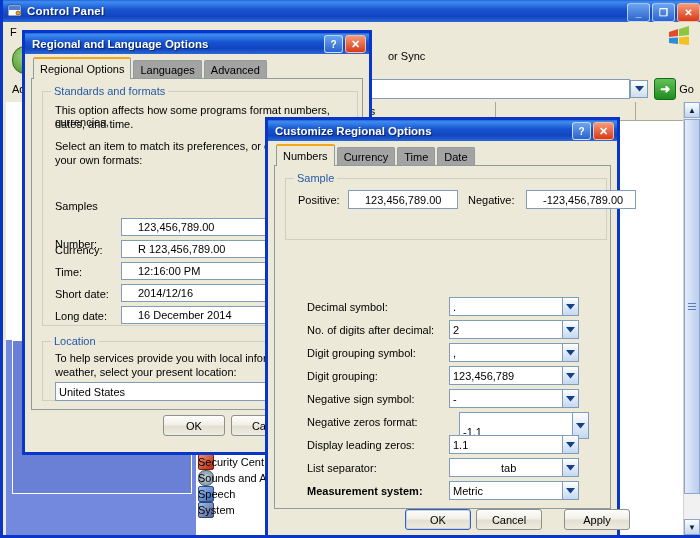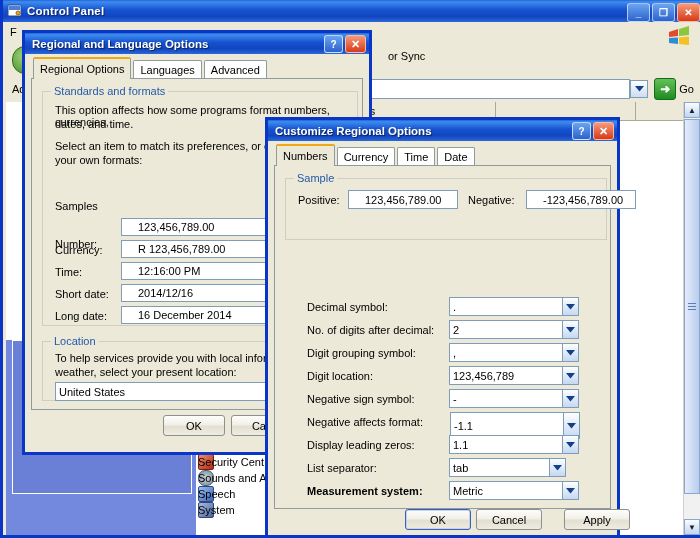--- a/index.html
+++ b/index.html
@@ -77,21 +77,21 @@
     text-shadow:1px 1px 1px rgba(0,0,0,.55);}
   .dlg-title .btns{position:absolute;right:3px;top:2px;display:flex;gap:2px;}
   .hbtn{width:17px;height:16px;border-radius:3px;border:1px solid rgba(255,255,255,.7);
     background:linear-gradient(180deg,#6ba4ef,#2b63cd);color:#fff;font-size:10px;font-weight:bold;
     display:flex;align-items:center;justify-content:center;}
   .xbtn{width:19px;height:16px;border-radius:3px;border:1px solid #ffb9a0;
     background:linear-gradient(180deg,#f59a7a,#d63a17);color:#fff;font-size:11px;font-weight:bold;
     display:flex;align-items:center;justify-content:center;line-height:1;}
 
   .tabstrip{display:flex;align-items:flex-end;height:20px;padding-left:8px;margin-top:4px;position:relative;z-index:3;}
-  .tab{height:17px;background:#ffffff;border:1px solid #919b9c;border-bottom:none;
+  .tab{height:17px;background:#a3a3a3;border:1px solid #919b9c;border-bottom:none;
     display:flex;align-items:center;padding:0 6px;font-size:11px;color:#000;margin-right:2px;
     border-radius:2px 2px 0 0;}
   .tab.active{height:20px;background:#ece9d8;border-top:2px solid #f2a815;font-weight:normal;
     position:relative;z-index:4;margin-bottom:-1px;}
   .tabpage{border:1px solid #919b9c;background:#ece9d8;margin:0 6px 0 6px;position:relative;}
 
   .grp{border:1px solid #d0cec4;position:absolute;box-sizing:border-box;}
   .grp-legend{position:absolute;top:-7px;left:8px;background:#ece9d8;padding:0 3px;
     color:#2559a8;font-size:11px;}
   .lbl{font-size:11px;color:#000;position:absolute;}
@@ -321,62 +321,62 @@
       <span class="lbl" style="left:32px;top:181px;">Digit grouping symbol:</span>
       <div class="combo" style="left:174px;top:177px;width:130px;height:19px;">
         <span class="val">,</span>
         <span class="arw">
             <svg width="9" height="6" viewBox="0 0 9 6">
               <path d="M0 0 L4.5 5.5 L9 0 Z" fill="#12418a"></path>
             </svg>
           </span>
       </div>
 
-      <span class="lbl" style="left:32px;top:204px;">Digit location:</span>
+      <span class="lbl" style="left:32px;top:204px;">Digit grouping:</span>
       <div class="combo" style="left:174px;top:200px;width:130px;height:19px;">
         <span class="val">123,456,789</span>
         <span class="arw">
             <svg width="9" height="6" viewBox="0 0 9 6">
               <path d="M0 0 L4.5 5.5 L9 0 Z" fill="#12418a"></path>
             </svg>
           </span>
       </div>
 
       <span class="lbl" style="left:32px;top:227px;">Negative sign symbol:</span>
       <div class="combo" style="left:174px;top:223px;width:130px;height:19px;">
         <span class="val">-</span>
         <span class="arw">
             <svg width="9" height="6" viewBox="0 0 9 6">
               <path d="M0 0 L4.5 5.5 L9 0 Z" fill="#12418a"></path>
             </svg>
           </span>
       </div>
 
-      <span class="lbl" style="left:32px;top:250px;">Negative affects format:</span>
-      <div class="combo" style="left:175px;top:246px;width:130px;height:27px;">
+      <span class="lbl" style="left:32px;top:250px;">Negative zeros format:</span>
+      <div class="combo" style="left:184px;top:246px;width:130px;height:27px;align-items:flex-end;">
         <span class="val">-1.1</span>
         <span class="arw">
             <svg width="9" height="6" viewBox="0 0 9 6">
               <path d="M0 0 L4.5 5.5 L9 0 Z" fill="#12418a"></path>
             </svg>
           </span>
       </div>
 
       <span class="lbl" style="left:32px;top:273px;">Display leading zeros:</span>
       <div class="combo" style="left:174px;top:269px;width:130px;height:19px;">
         <span class="val">1.1</span>
         <span class="arw">
             <svg width="9" height="6" viewBox="0 0 9 6">
               <path d="M0 0 L4.5 5.5 L9 0 Z" fill="#12418a"></path>
             </svg>
           </span>
       </div>
 
       <span class="lbl" style="left:32px;top:296px;">List separator:</span>
-      <div class="combo" style="left:174px;top:292px;width:117px;height:19px;">
+      <div class="combo" style="left:174px;top:292px;width:130px;height:19px;padding-left:48px;">
         <span class="val">tab</span>
         <span class="arw">
             <svg width="9" height="6" viewBox="0 0 9 6">
               <path d="M0 0 L4.5 5.5 L9 0 Z" fill="#12418a"></path>
             </svg>
           </span>
       </div>
 
       <span class="lbl" style="left:32px;top:319px;font-weight:bold;">Measurement system:</span>
       <div class="combo" style="left:174px;top:315px;width:130px;height:19px;">

